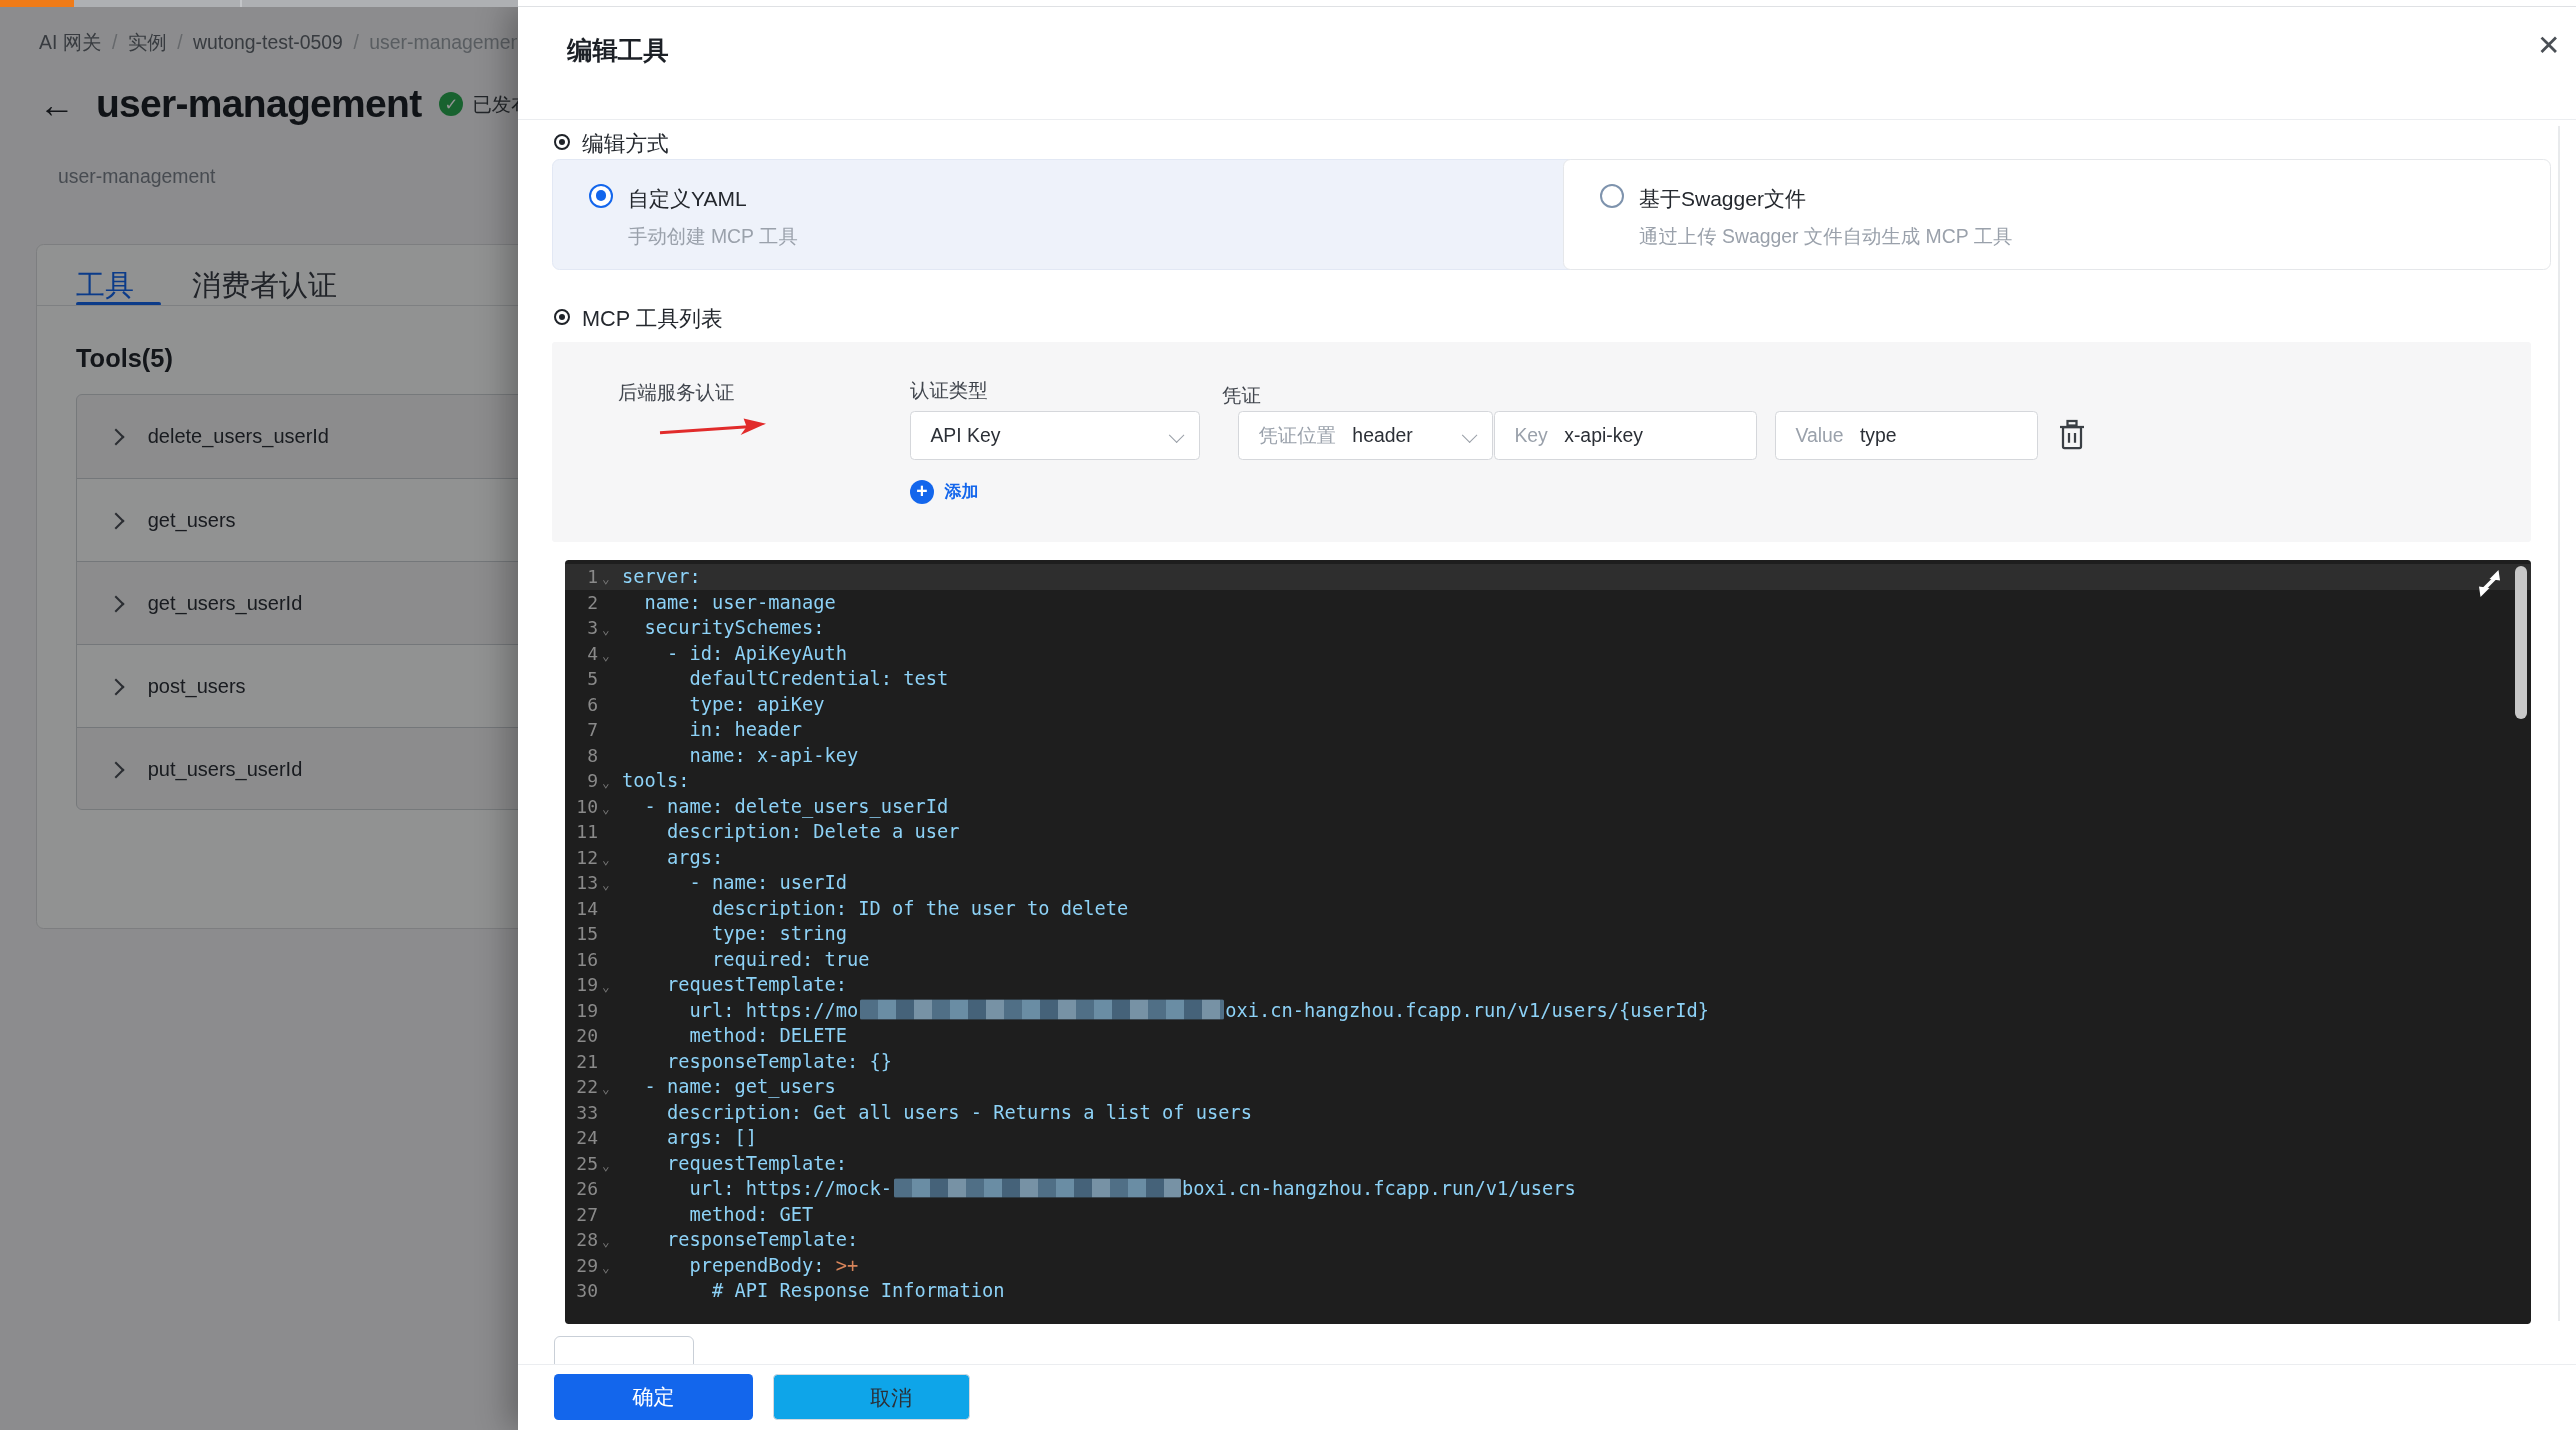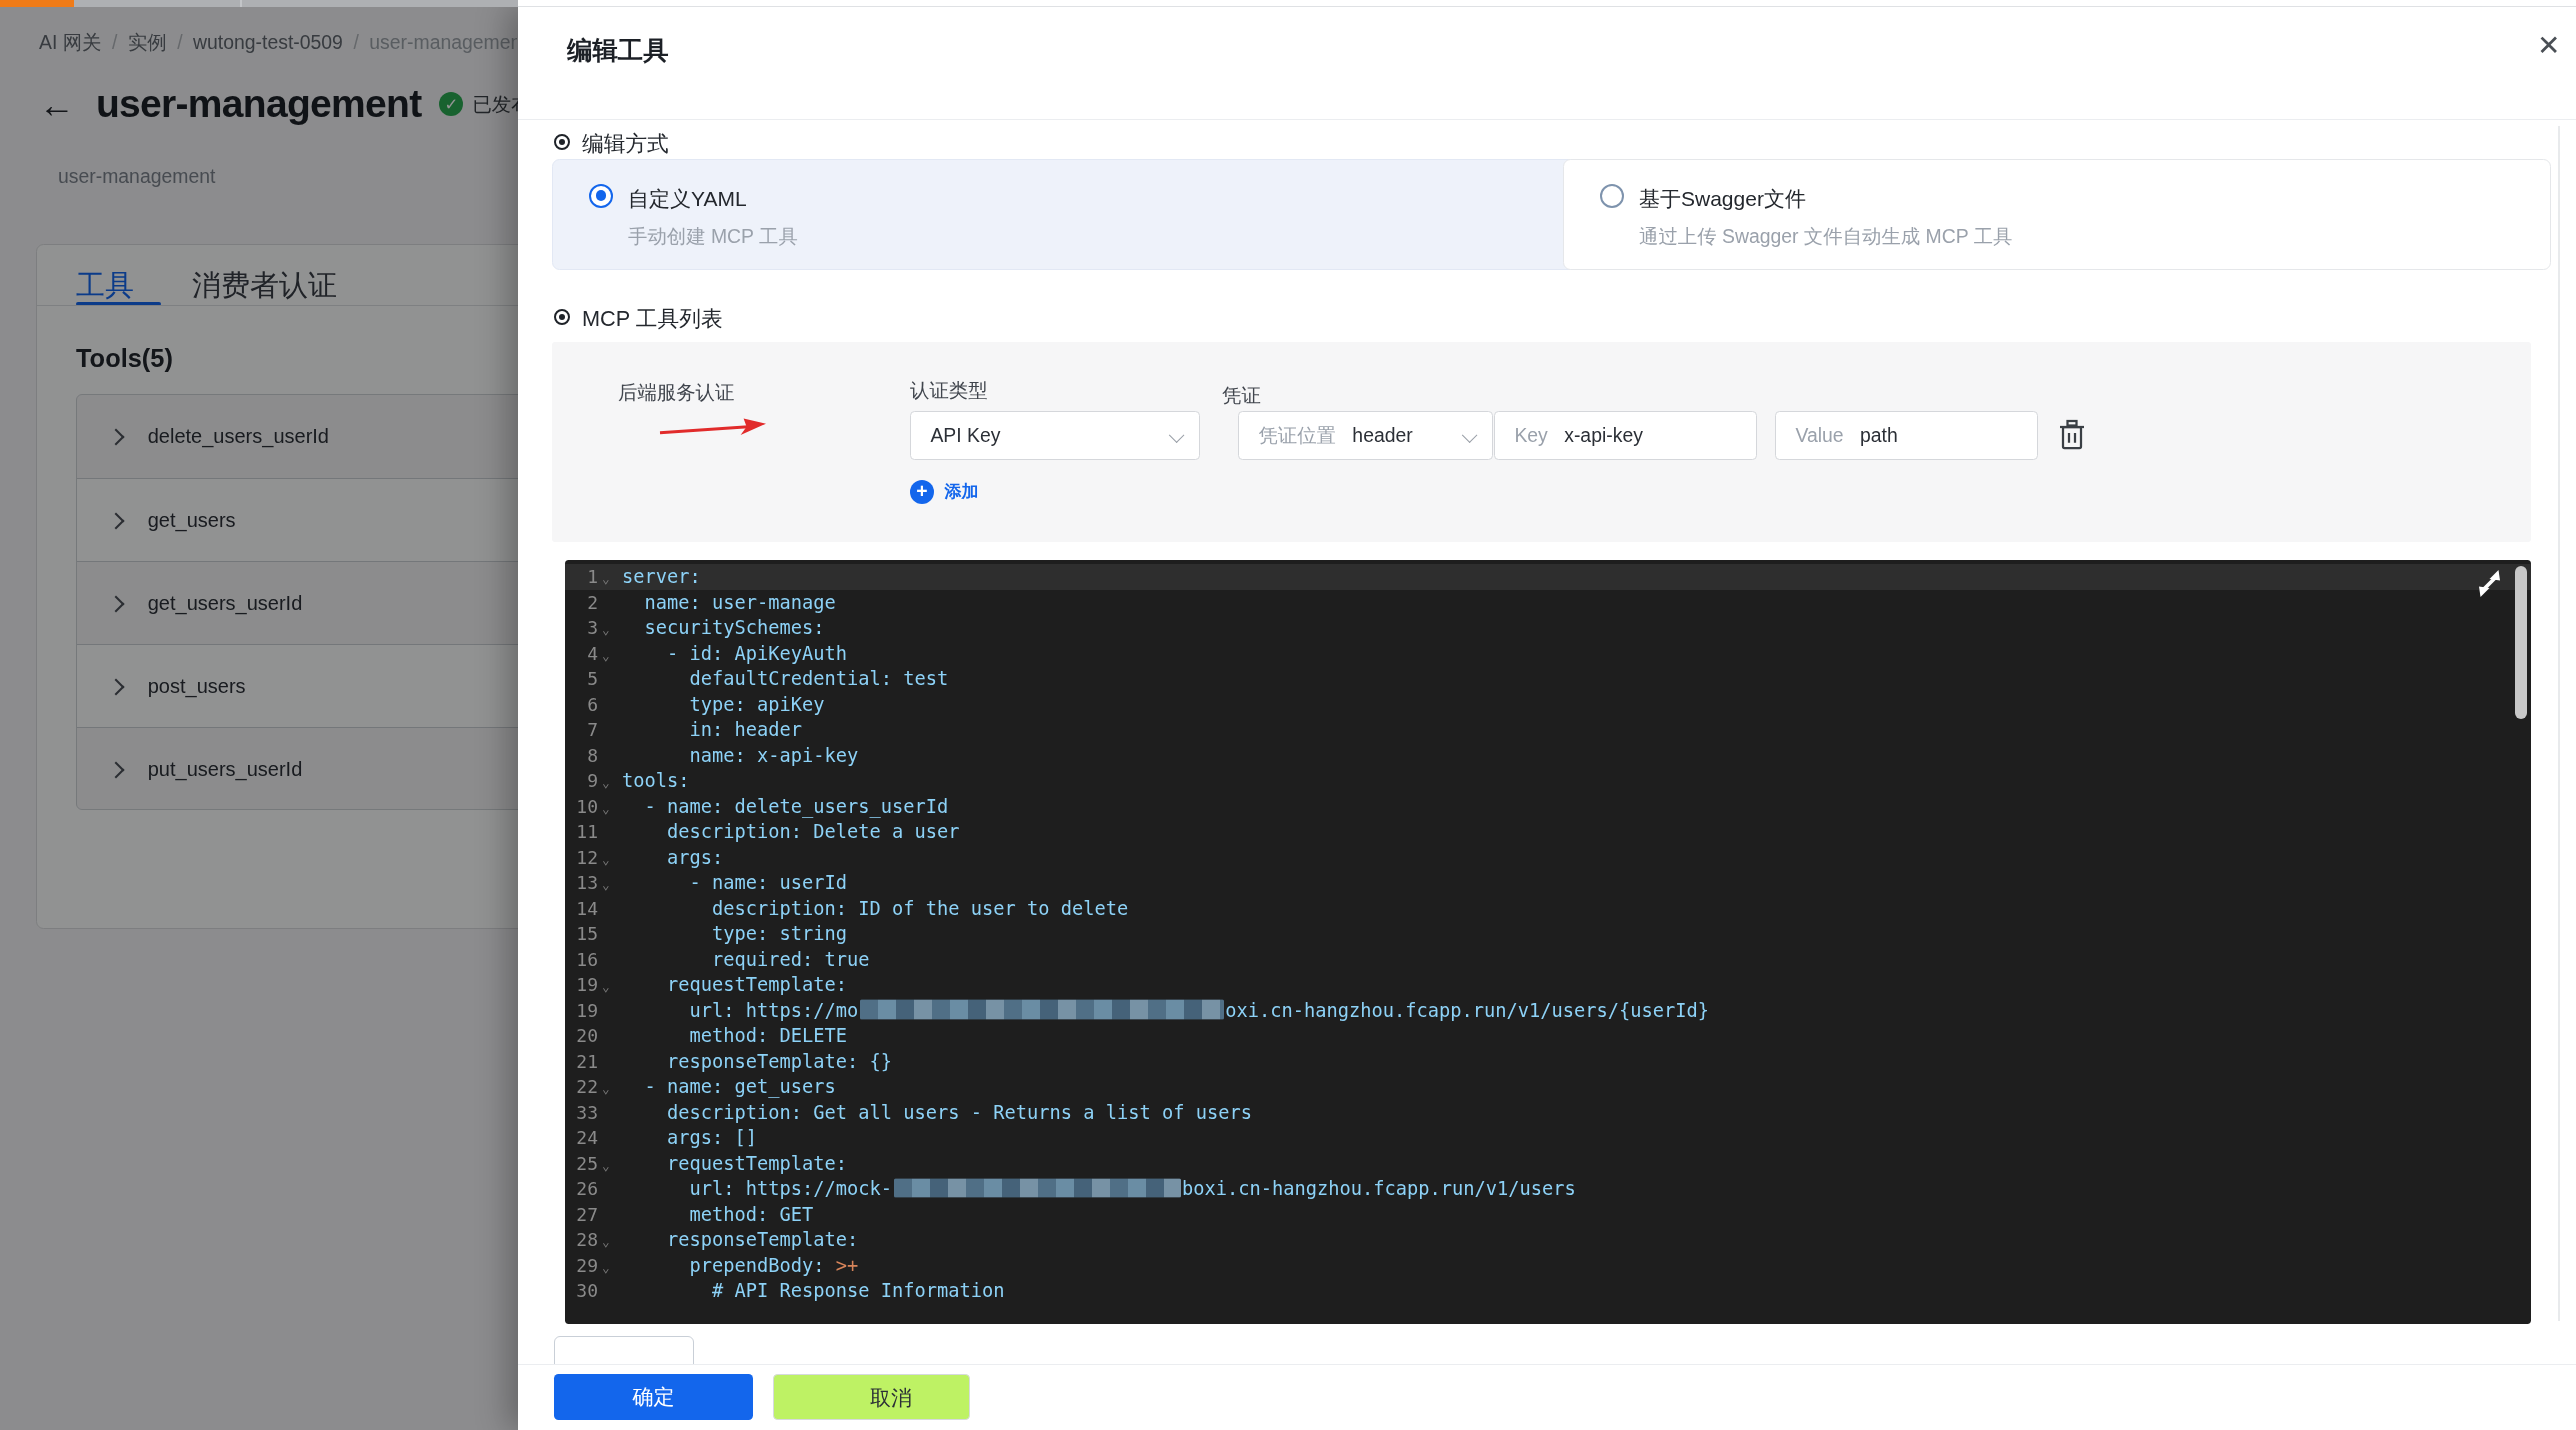--- a/index.html
+++ b/index.html
@@ -104,21 +104,21 @@
   #editor-expand { position:absolute; right:25.4px; top:7.5px; width:33px; height:33px; cursor:pointer; }
 
   
   #partial-btn { position:absolute; left:36px; top:1329px; width:140px; height:46px; background:#fff;
     border:1.5px solid #c9cfd7; border-radius:6px; text-align:center; line-height:79px; font-size:19.4px; color:#2b3037; cursor:pointer; }
 
   
   #footer { position:absolute; left:0; top:1357px; width:100%; height:67px; background:#fff; border-top:1.5px solid #ebedf0; z-index:12; }
   .btn { position:absolute; top:9.7px; height:46px; border-radius:4.5px; font-size:21px; text-align:center; line-height:45px; cursor:pointer; }
   #ok-btn { left:36px; width:199px; background:#1366ec; color:#fff; }
-  #cancel-btn { left:255px; width:197px; background:#bef264; color:#2b2f36; border:1.5px solid #d6d9de;padding-left:39px; }
+  #cancel-btn { left:255px; width:197px; background:#0ea5e9; color:#2b2f36; border:1.5px solid #d6d9de;padding-left:39px; }
 
   
   #drawer-track { position:absolute; right:16.4px; top:119px; width:1.5px; height:1195px; background:#e8eaec; }
 </style>
 </head>
 <body>
 
 <div id="chrome">
   <div class="tab-indicator" style="background:#ef7b18"></div>
   <div class="chrome-divider"></div>
@@ -211,21 +211,21 @@
 
     <div class="panel-label" style="left:670px; top:40px;">凭证</div>
     <div class="sel-box" style="left:686px; width:255px;">
       <span class="sel-prefix">凭证位置</span><span class="sel-value">header</span>
       <span class="sel-caret"></span>
     </div>
     <div class="sel-box" style="left:942px; width:263px;">
       <span class="sel-prefix">Key</span><span class="sel-value">x-api-key</span>
     </div>
     <div class="sel-box" style="left:1223px; width:263px;">
-      <span class="sel-prefix">Value</span><span class="sel-value">path</span>
+      <span class="sel-prefix">Value</span><span class="sel-value">type</span>
     </div>
     <svg id="trash-btn" viewBox="0 0 40 44">
       <rect x="8" y="12" width="24" height="28" rx="2" fill="none" stroke="#3a3f45" stroke-width="3"></rect>
       <line x1="4" y1="12" x2="36" y2="12" stroke="#3a3f45" stroke-width="3"></line>
       <rect x="14" y="4" width="12" height="6" fill="none" stroke="#3a3f45" stroke-width="3"></rect>
       <line x1="16" y1="20" x2="16" y2="33" stroke="#3a3f45" stroke-width="3"></line>
       <line x1="24" y1="20" x2="24" y2="33" stroke="#3a3f45" stroke-width="3"></line>
     </svg>
   </div>
 

